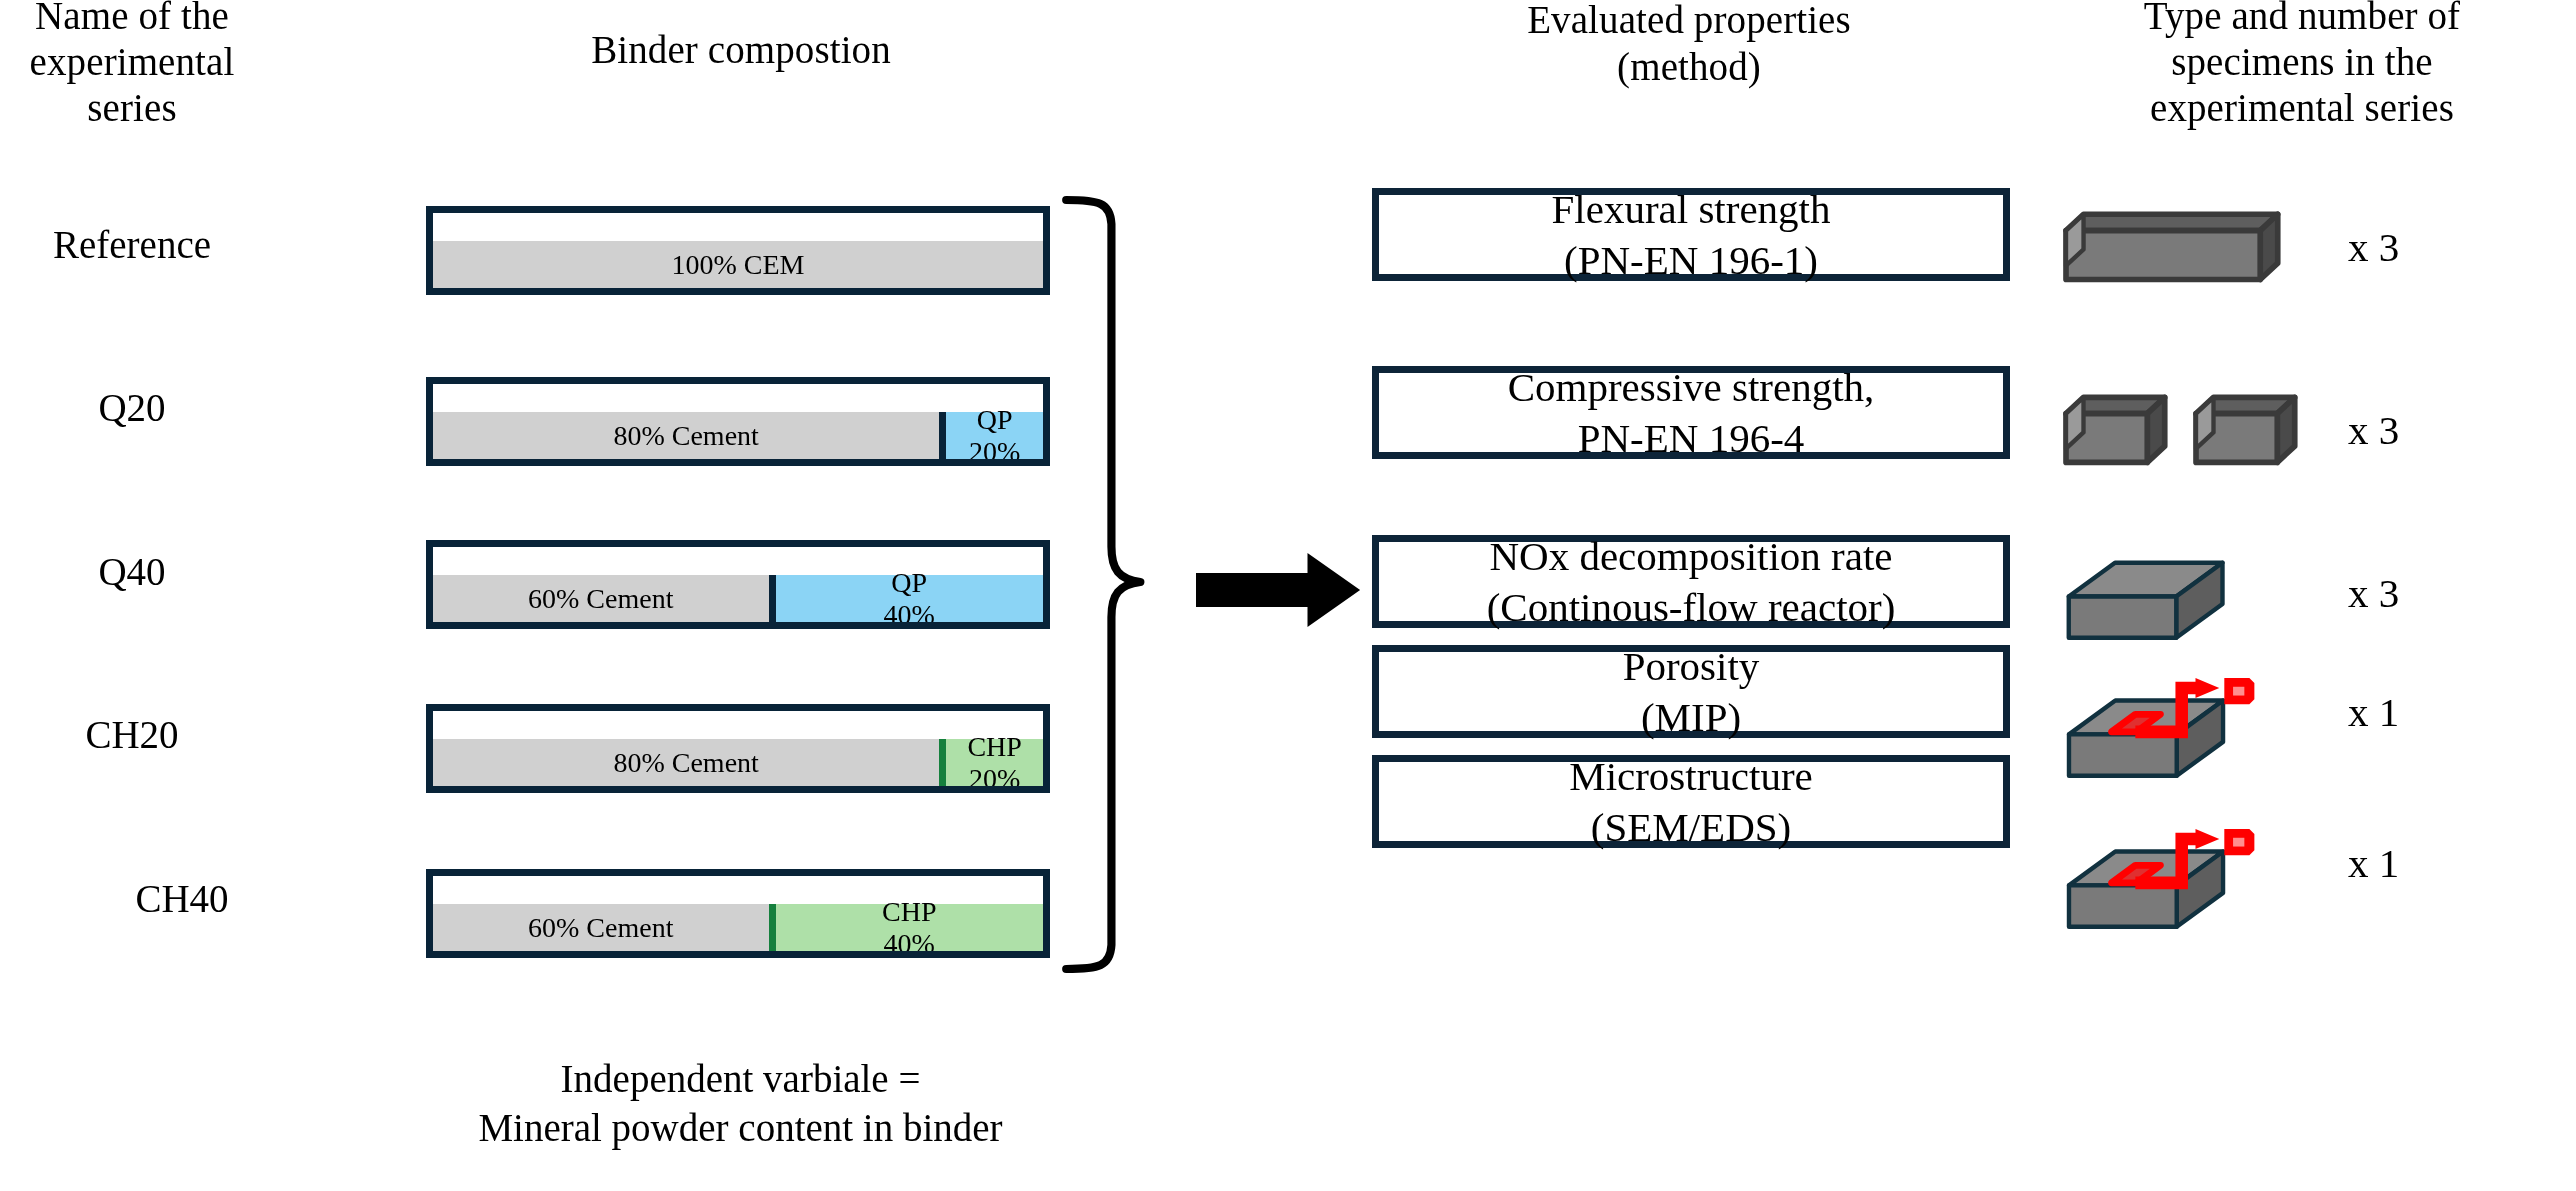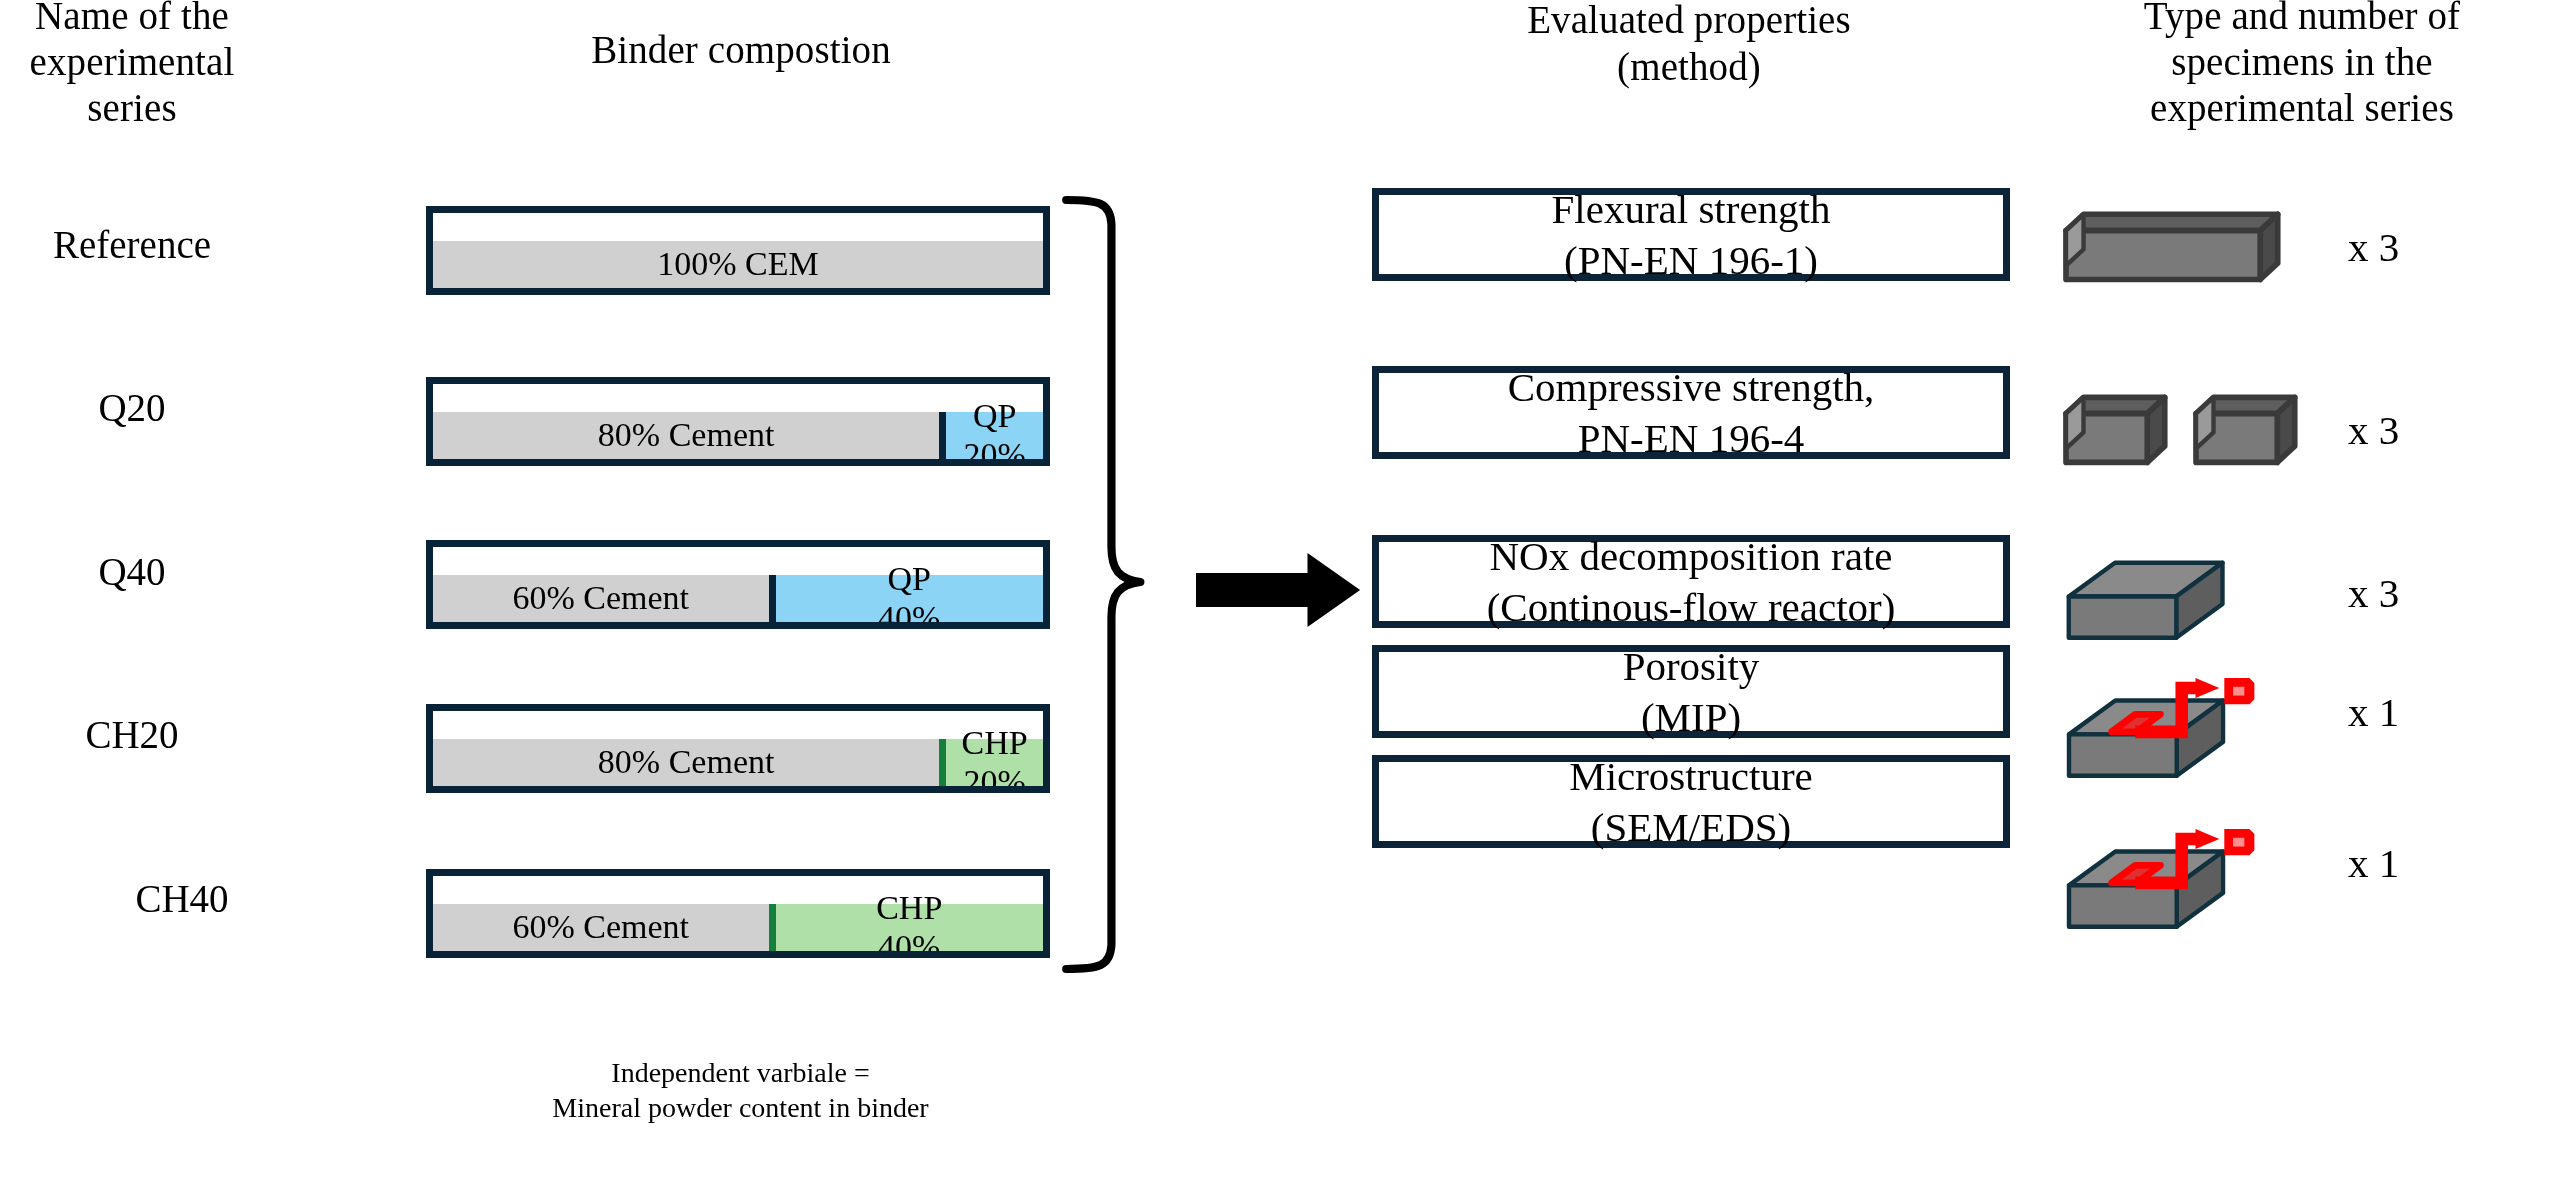--- a/index.html
+++ b/index.html
@@ -28,21 +28,21 @@
     box-sizing:border-box;
     border:7px solid #082338;
     background:#ffffff;
     display:flex;
     overflow:hidden;
   }
   .seg{
     box-sizing:border-box;
     display:flex;align-items:center;justify-content:center;
     text-align:center;
-    font-size:34px;line-height:1.12;
+    font-size:28px;line-height:1.12;
     white-space:pre-line;
     margin-top:28px;
   }
   .seg-cement{background:#d0d0d0;}
   .seg-qp{background:#8bd4f5;border-left:7px solid #082338;}
   .seg-chp{background:#aee0a8;border-left:7px solid #15803d;}
 
   
   .brace-wrap{pointer-events:none;}
 
@@ -58,21 +58,21 @@
   }
 
   
   .count{
     font-size:41px;line-height:1;
     display:flex;align-items:center;
   }
 
   
   .caption{
-    font-size:28px;line-height:1.25;text-align:center;white-space:pre-line;
+    font-size:39px;line-height:1.25;text-align:center;white-space:pre-line;
   }
   svg{display:block;overflow:visible;}
 </style>
 </head>
 <body>
 
 <div class="abs col-head ctr" style="left:0px;top:2.5px;width:264px;height:119px;">Name of the
 experimental
 series</div>
 

